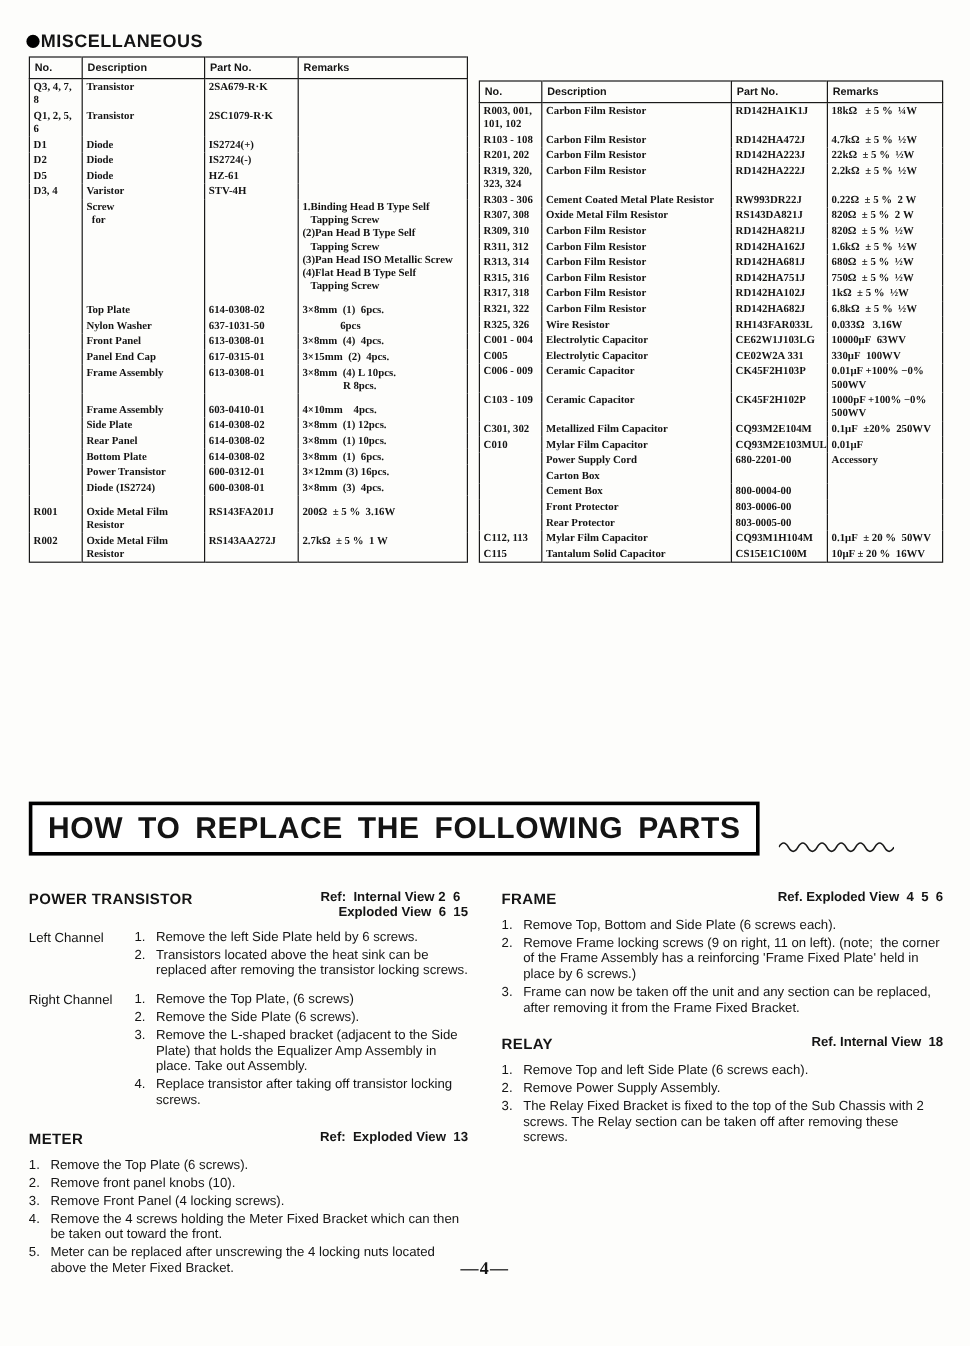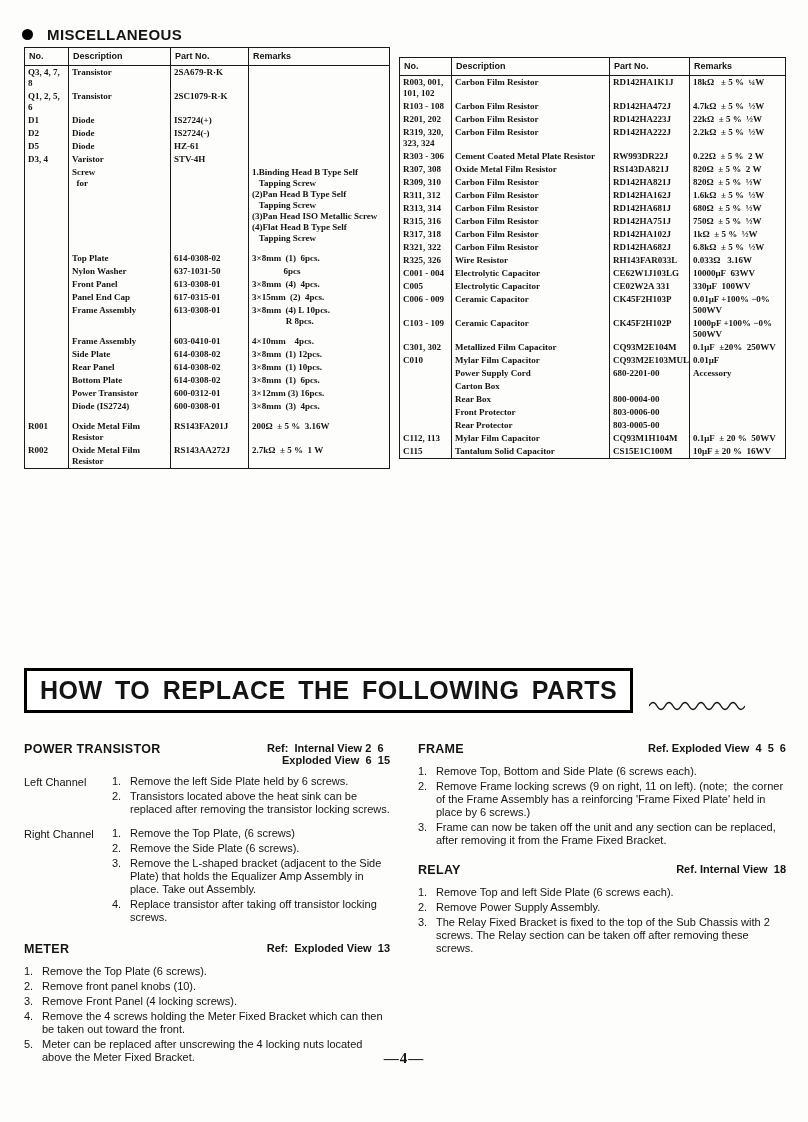--- a/index.html
+++ b/index.html
@@ -1,23 +1,23 @@
 <!DOCTYPE html>
 <html><head>
 <meta charset="utf-8">
 <style>
   *{margin:0;padding:0;box-sizing:border-box}
   html,body{width:808px;height:1122px}
   body{background:#fdfdfb;color:#141414;font-family:"Liberation Sans",sans-serif;position:relative;overflow:hidden}
 
-  .misc-header{position:absolute;left:22px;top:26px;display:flex;align-items:center;gap:14px}
+  .misc-header{position:absolute;left:22px;top:26px;display:flex;align-items:center;gap:1px}
   .bullet{width:11px;height:11px;border-radius:50%;background:#000;display:inline-block}
   .misc-title{font-size:15px;font-weight:bold;letter-spacing:.4px}
 
-  .tables{position:absolute;left:24px;top:47px;width:762px;display:flex;gap:9px;align-items:center}
+  .tables{position:absolute;left:24px;top:47px;width:762px;display:flex;gap:9px;align-items:flex-end}
   .parts-table{border-collapse:collapse;table-layout:fixed;border:1.6px solid #1a1a1a;
     font-family:"Liberation Serif","DejaVu Serif",serif;font-weight:bold;font-size:9px;line-height:11px}
   .parts-table.left{width:366px}
   .parts-table.right{width:387px}
   .parts-table th,.parts-table td{border-left:1px solid #1a1a1a;border-right:1px solid #1a1a1a;
     padding:1px 3px;vertical-align:top;text-align:left;white-space:pre-line;overflow:hidden}
   .parts-table thead th{border-bottom:1px solid #1a1a1a;font-family:"Liberation Sans",sans-serif;
     font-size:9px;font-weight:bold;padding:3px 4px;height:18px}
   .left .c-no{width:44px}.left .c-desc{width:102px}.left .c-part{width:78px}
   .right .c-no{width:52px}.right .c-desc{width:158px}.right .c-part{width:80px}
@@ -331,21 +331,21 @@
           <td class="c-rem">Accessory</td>
         </tr>
         <tr>
           <td class="c-no"></td>
           <td class="c-desc">Carton Box</td>
           <td class="c-part"></td>
           <td class="c-rem"></td>
         </tr>
         <tr>
           <td class="c-no"></td>
-          <td class="c-desc ind1">Rear Box</td>
+          <td class="c-desc ind1">Cement Box</td>
           <td class="c-part">800-0004-00</td>
           <td class="c-rem"></td>
         </tr>
         <tr>
           <td class="c-no"></td>
           <td class="c-desc ind1">Front Protector</td>
           <td class="c-part">803-0006-00</td>
           <td class="c-rem"></td>
         </tr>
         <tr>

